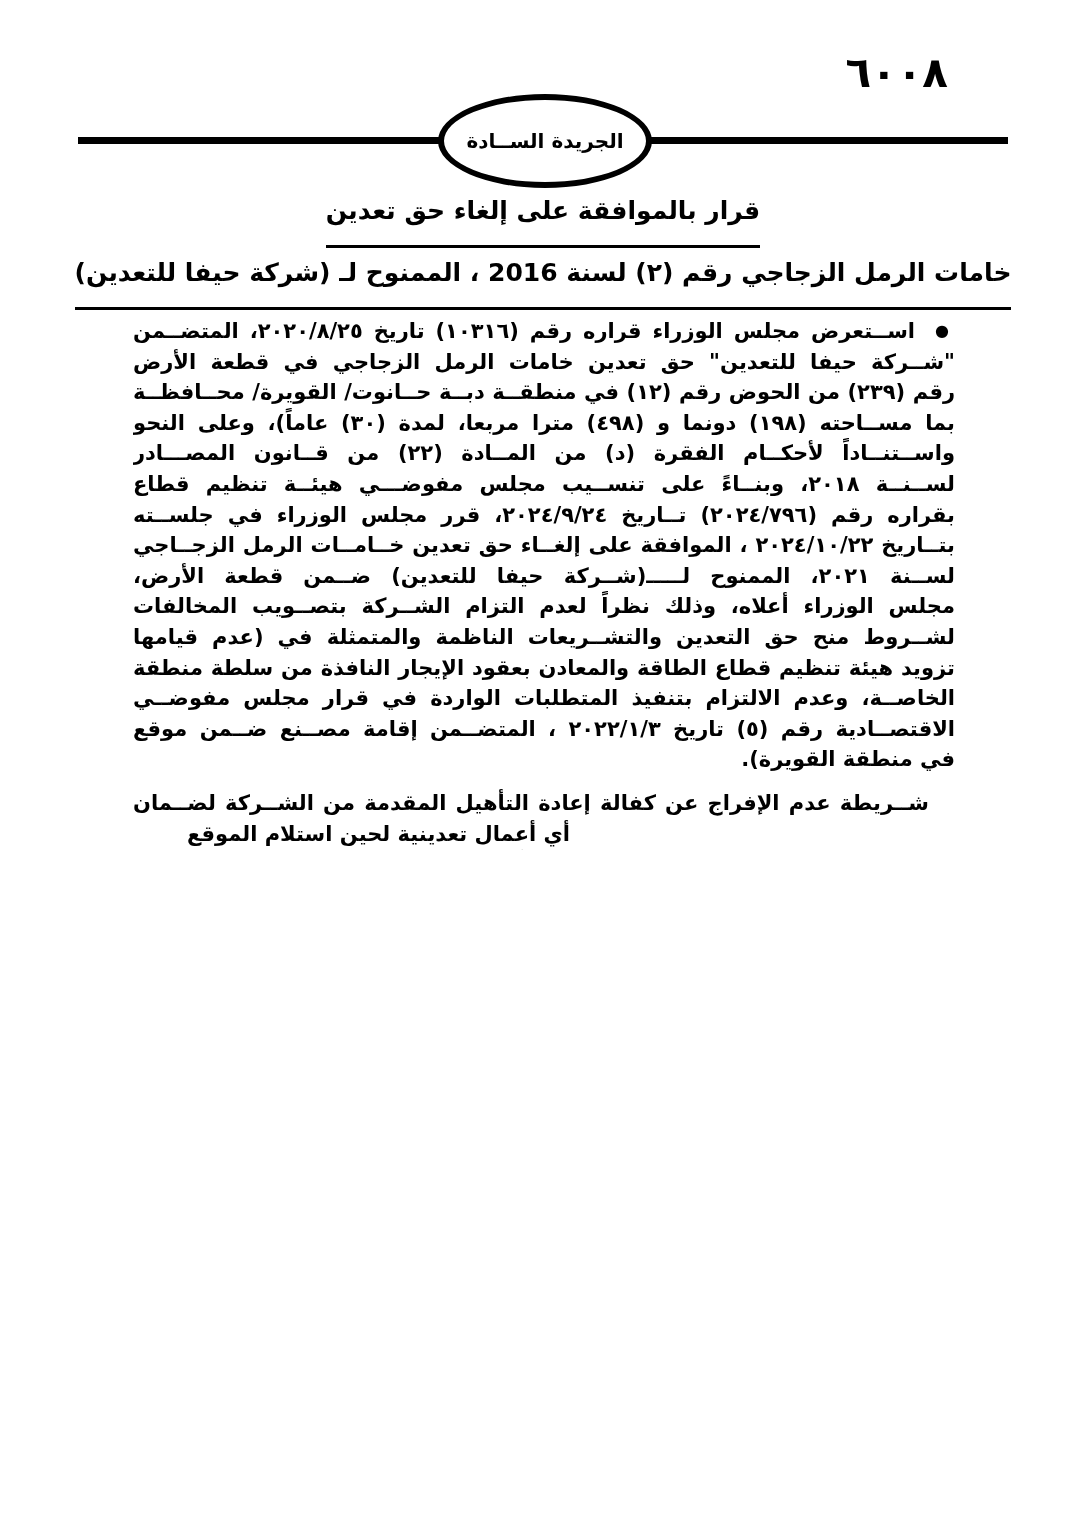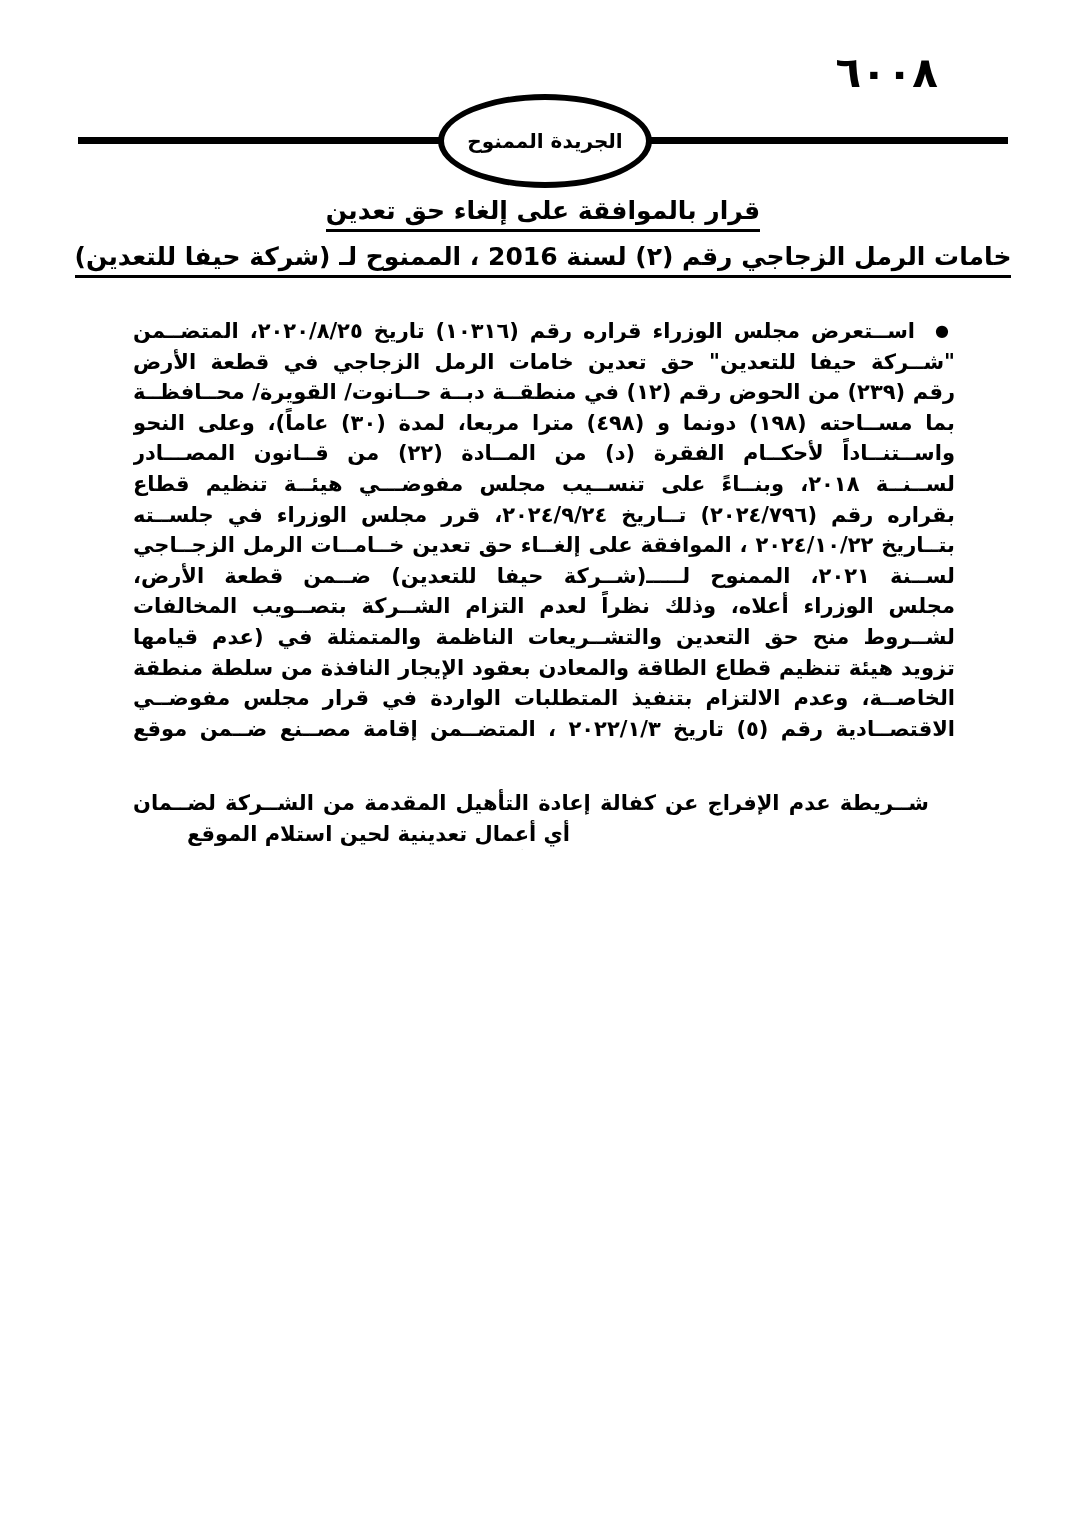--- a/index.html
+++ b/index.html
@@ -3,21 +3,21 @@
 <meta charset="utf-8">
 <style>
   html,body { margin:0; padding:0; background:#ffffff; }
   .page {
     position:relative; width:1086px; height:1536px;
     background:#ffffff; color:#000;
     font-family:"DejaVu Sans", sans-serif;
     overflow:hidden;
   }
   .page-number {
-    position:absolute; top:48px; right:148px;
+    position:absolute; top:48px; right:138px;
     font-size:42px; font-weight:bold; direction:rtl;
     letter-spacing:6px;
   }
   .header-rule {
     position:absolute; top:137px; left:78px;
     width:930px; height:7px; background:#000;
   }
   .header-oval {
     position:absolute; top:94px; left:438px;
     width:214px; height:94px; box-sizing:border-box;
@@ -26,21 +26,21 @@
     z-index:2;
   }
   .header-oval .oval-text { font-size:20px; font-weight:bold; direction:rtl; }
   .titles {
     position:absolute; top:196px; left:0; width:100%;
     text-align:center; direction:rtl; z-index:1;
   }
   .title-line { margin-bottom:10px; }
   .title-line > span {
     display:inline-block; font-size:25px; font-weight:bold;
-    border-bottom:3px solid #000; padding-bottom:4px;
+    border-bottom:3px solid #000; padding-bottom:20px;
   }
   .body-block {
     position:absolute; top:316px; left:133px; width:822px;
     direction:rtl; font-size:21px; font-weight:bold; z-index:1;
   }
   .body-line {
     height:30.6px; line-height:30.6px; overflow:hidden;
     text-align:justify; text-align-last:justify;
   }
   .body-line.first-line { margin-right:40px; }
@@ -66,21 +66,21 @@
 </head>
 <body>
 
 <div class="page">
 
   <div class="page-number">٦٠٠٨</div>
 
   <div class="header-rule"></div>
 
   <div class="header-oval">
-    <span class="oval-text">الجريدة الممنوح</span>
+    <span class="oval-text">الجريدة الســادة</span>
   </div>
 
   <div class="titles">
     <div class="title-line">
       <span>قرار بالموافقة على إلغاء حق تعدين</span>
     </div>
     <div class="title-line">
       <span>خامات الرمل الزجاجي رقم (٢) لسنة 2016 ، الممنوح لـ (شركة حيفا للتعدين)</span>
     </div>
   </div>
@@ -94,20 +94,21 @@
     <div class="body-line">واســتنــاداً لأحكــام الفقرة (د) من المــادة (٢٢) من قــانون المصـــادر الطبيعيــة رقم (١٩)</div>
     <div class="body-line">لســنــة ٢٠١٨، وبنــاءً على تنســيب مجلس مفوضـــي هيئــة تنظيم قطاع الطــاقــة والمعادن</div>
     <div class="body-line">بقراره رقم (٢٠٢٤/٧٩٦) تــاريخ ٢٠٢٤/٩/٢٤، قرر مجلس الوزراء في جلســته المُنعقدة</div>
     <div class="body-line">بتــاريخ ٢٠٢٤/١٠/٢٢ ، الموافقة على إلغــاء حق تعدين خــامــات الرمل الزجــاجي رقم (٢)</div>
     <div class="body-line">لســنة ٢٠٢١، الممنوح لـــــ(شــركة حيفا للتعدين) ضــمن قطعة الأرض، الموصــوفة في قرار</div>
     <div class="body-line">مجلس الوزراء أعلاه، وذلك نظراً لعدم التزام الشــركة بتصــويب المخالفات المرتكبة من قبلها</div>
     <div class="body-line">لشــروط منح حق التعدين والتشــريعات الناظمة والمتمثلة في (عدم قيامها بأعمال التعدين، وعدم</div>
     <div class="body-line">تزويد هيئة تنظيم قطاع الطاقة والمعادن بعقود الإيجار النافذة من سلطة منطقة العقبة الاقتصادية</div>
     <div class="body-line">الخاصــة، وعدم الالتزام بتنفيذ المتطلبات الواردة في قرار مجلس مفوضــي ســلطة منطقة العقبة</div>
     <div class="body-line">الاقتصــادية رقم (٥) تاريخ ٢٠٢٢/١/٣ ، المتضــمن إقامة مصــنع ضــمن موقع المأجور</div>
+    <div class="body-line last-line">في منطقة القويرة).</div>
   </div>
 
   <div class="closing-block">
     <div class="closing-line indent-first">شــريطة عدم الإفراج عن كفالة إعادة التأهيل المقدمة من الشــركة لضــمان عدم ممارســتها</div>
     <div class="closing-line final">أي أعمال تعدينية لحين استلام الموقع نهائياً.</div>
   </div>
 
 </div>
 
 </body></html>

